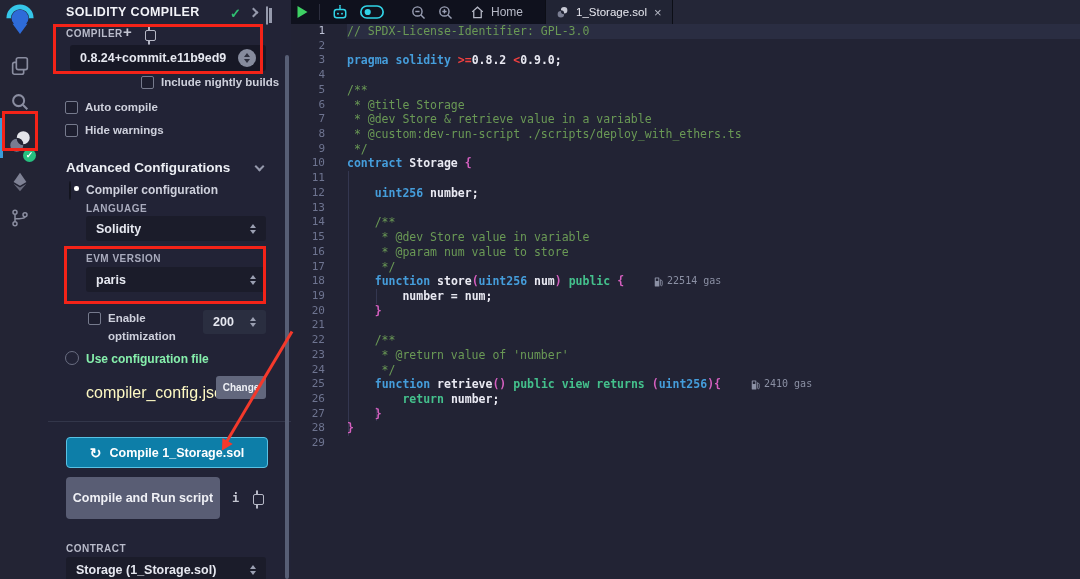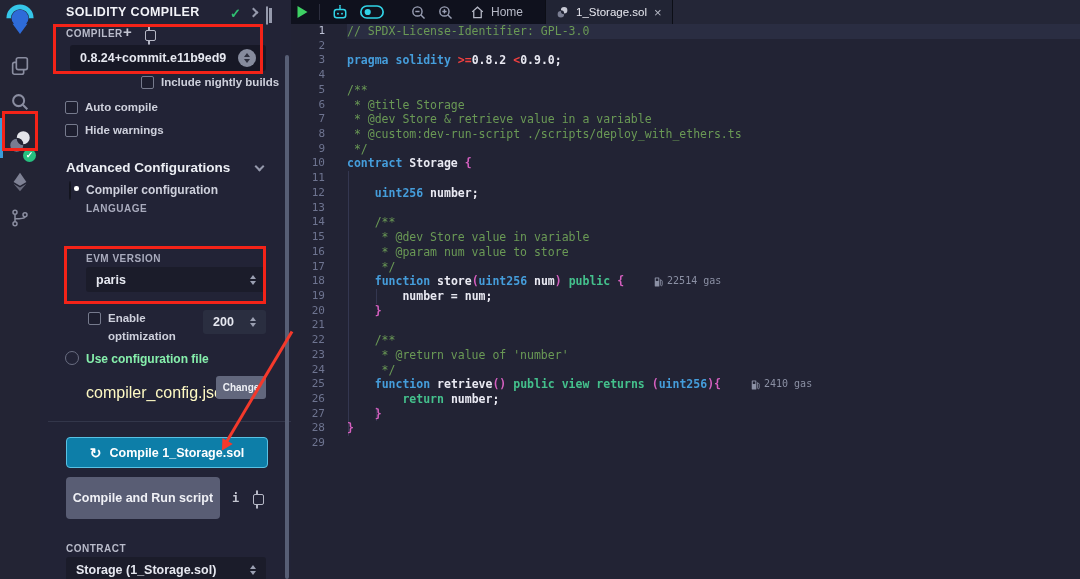--- a/index.html
+++ b/index.html
@@ -176,20 +176,27 @@
   <span class="abs cbx" style="left:17px; top:124px"></span>
   <span class="abs cb-lbl" style="left:37px; top:124px">Hide warnings</span>
 
   <div class="abs adv-title" style="left:18px; top:160px">Advanced Configurations</div>
   <span class="abs chev chev-d" style="left:208px; top:163px"></span>
 
   <span class="abs radio on" style="left:17px; top:182px"></span>
   <span class="abs cb-lbl" style="left:38px; top:183px; font-size:12px">Compiler configuration</span>
 
   <div class="abs field-lbl" style="left:38px; top:203px">LANGUAGE</div>
+  <div class="abs select" style="left:38px; top:216px; width:180px; height:25px; background:#1b1c2a">
+    <span class="sel-flex" style="font-weight:600">Solidity</span>
+    <span class="caret-ud">
+        <span class="u"></span>
+        <span class="d"></span>
+      </span>
+  </div>
 
   <div class="abs field-lbl" style="left:38px; top:253px">EVM VERSION</div>
   <div class="abs select" style="left:38px; top:267px; width:180px; height:25px; background:#1b1c2a">
     <span class="sel-flex" style="font-weight:600">paris</span>
     <span class="caret-ud">
         <span class="u"></span>
         <span class="d"></span>
       </span>
   </div>
 

